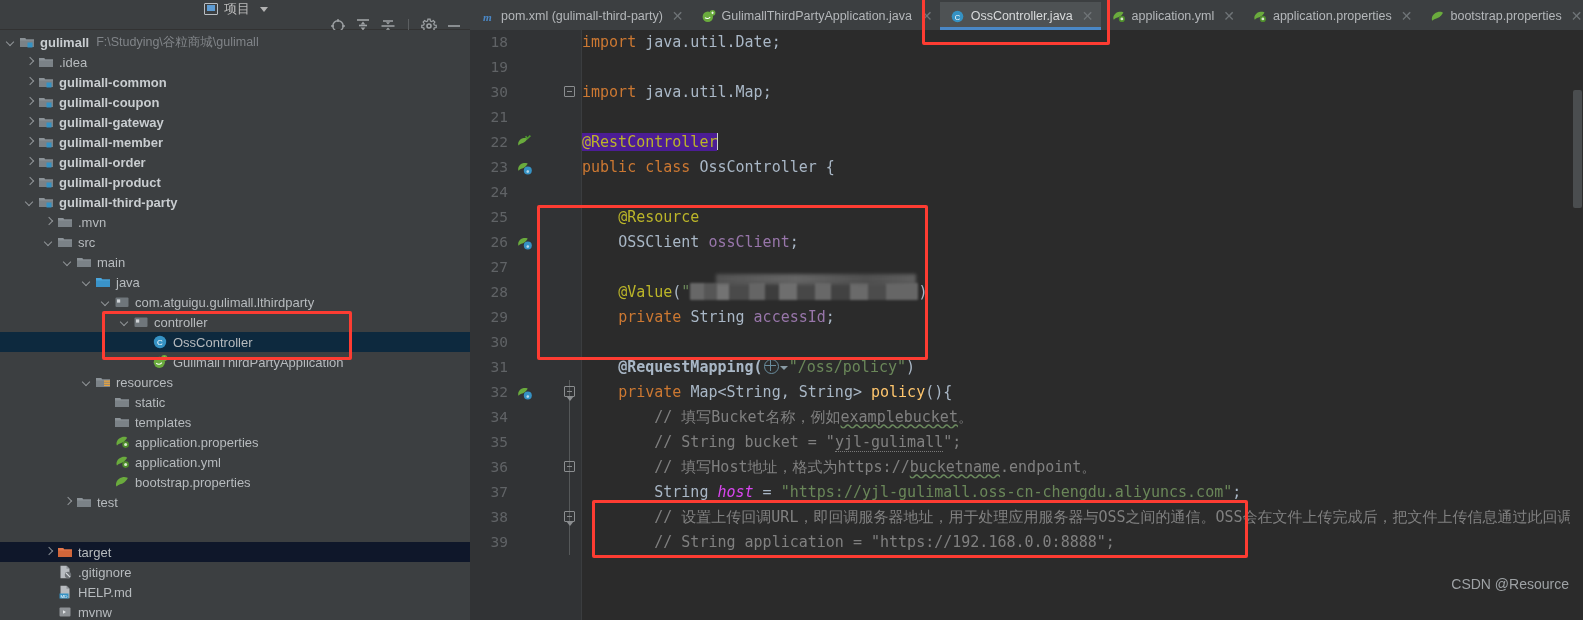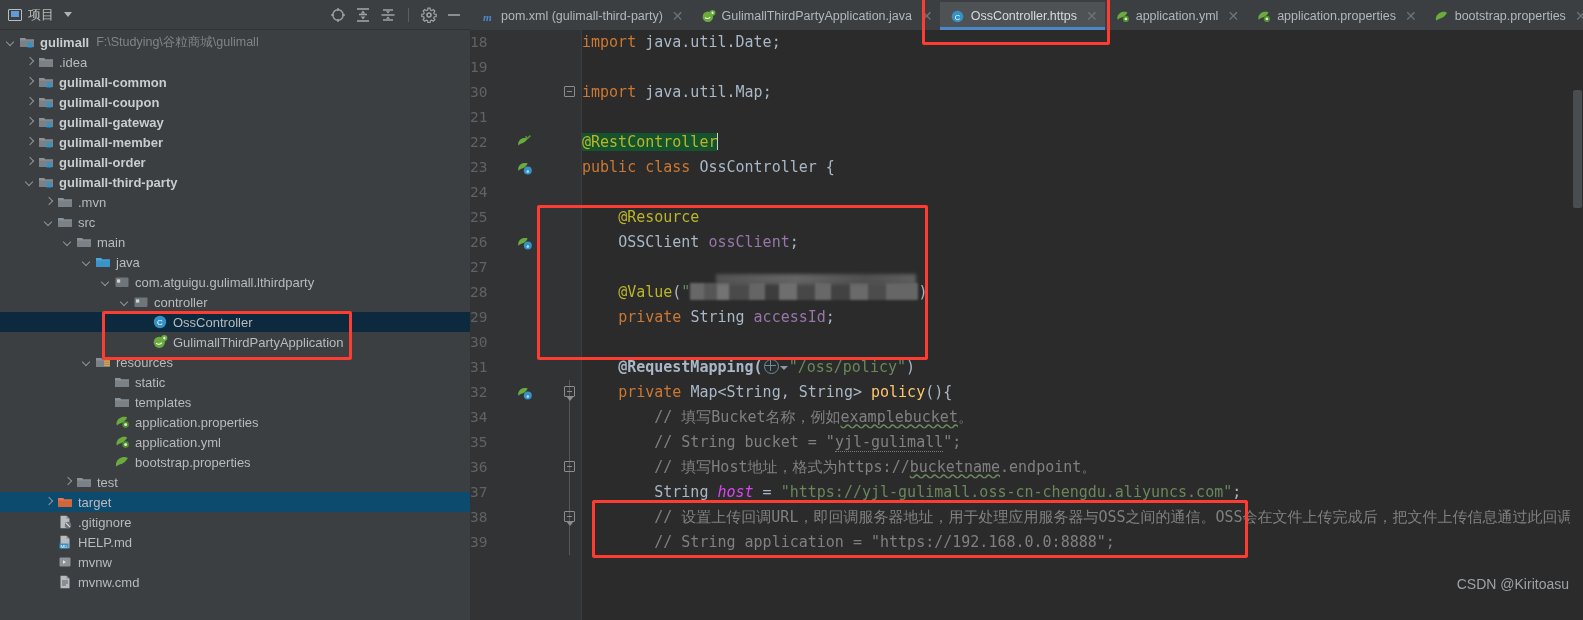--- a/index.html
+++ b/index.html
@@ -15,20 +15,21 @@
   
   .top-strip{display:flex;height:30px;background:#3c3f41;flex:0 0 30px;}
 
   
   .proj-header{
     width:470px;box-sizing:border-box;
     display:flex;align-items:center;
     background:#3c3f41;
     padding:0 6px 0 8px;
     border-bottom:1px solid #323232;
+    flex-direction:column;
   }
   .proj-title{display:flex;align-items:center;gap:6px;}
   .proj-ico{
     width:14px;height:12px;border:1.6px solid #b8bdc2;border-radius:1px;
     display:inline-block;box-sizing:border-box;position:relative;
   }
   .proj-ico::after{content:"";position:absolute;left:1.5px;top:1.3px;width:8px;height:6px;background:#5e9cd3;}
   .proj-label{color:#bbbbbb;font-size:13px;}
   .caret-dn{
     width:0;height:0;border-left:4px solid transparent;border-right:4px solid transparent;
@@ -59,21 +60,21 @@
   .tree{
     width:470px;flex:0 0 470px;box-sizing:border-box;
     background:#3c3f41;overflow:hidden;position:relative;
     padding-top:2px;
   }
   .row{
     height:20px;display:flex;align-items:center;
     font-size:13px;color:#b7bbbe;white-space:nowrap;position:relative;
   }
   .row.sel{background:#0d293e;}
-  .row.target{background:#0c4a6e;}
+  .row.target{background:#0f172a;margin-top:30px;}
   .arrow{
     width:10px;height:10px;flex:0 0 10px;margin-right:3px;position:relative;opacity:.8;
   }
   .arrow.r::before{
     content:"";position:absolute;left:2px;top:1px;width:5px;height:5px;
     border-right:1.4px solid #a6aaad;border-top:1.4px solid #a6aaad;transform:rotate(45deg);
   }
   .arrow.d::before{
     content:"";position:absolute;left:1px;top:2px;width:5px;height:5px;
     border-right:1.4px solid #a6aaad;border-bottom:1.4px solid #a6aaad;transform:rotate(45deg);
@@ -89,21 +90,21 @@
     font-family:"DejaVu Sans Mono","Liberation Mono",monospace;
   }
   .gutter-bg{position:absolute;left:0;top:0;bottom:0;width:112px;background:#313335;}
   .gutter-line{position:absolute;left:111px;top:0;bottom:0;width:1px;background:#3b3d3f;}
   .code{position:relative;}
   .ln{
     height:25px;line-height:25px;display:flex;align-items:center;position:relative;
     white-space:pre;font-size:15px;
   }
   .num{
-    width:42px;flex:0 0 42px;text-align:left;color:#606366;font-size:14.5px;
+    width:42px;flex:0 0 42px;text-align:right;color:#606366;font-size:14.5px;
     padding-right:4px;box-sizing:border-box;
   }
   .gut{width:66px;flex:0 0 66px;position:relative;height:25px;}
   .src{padding-left:4px;color:#a9b7c6;}
 
   
   .run-ico{position:absolute;left:4px;top:4px;width:17px;height:17px;}
   .fold{
     position:absolute;left:52px;top:6px;width:11px;height:11px;
     border:1px solid #8a8d8f;box-sizing:border-box;border-radius:1px;
@@ -117,21 +118,21 @@
 
   
   .kw{color:#cc7832;}
   .ann{color:#bbb529;}
   .str{color:#6a8759;}
   .cmt{color:#808080;}
   .typ{color:#a9b7c6;}
   .fld{color:#9876aa;}
   .mth{color:#ffc66d;}
   .cls{color:#a9b7c6;}
-  .hl-ann{background:#14532d;}
+  .hl-ann{background:#4c1d95;}
   .caret{display:inline-block;width:1px;height:17px;background:#cfd2d4;vertical-align:-3px;}
   .squig{text-decoration:underline wavy #6b8a5e;text-decoration-skip-ink:none;}
   .dot-u{border-bottom:1px dotted #7a7a7a;}
 
   .globe{
     display:inline-block;width:13px;height:13px;border-radius:50%;
     border:1.3px solid #6a8d9e;vertical-align:-2px;position:relative;margin:0 1px;
   }
   .globe::before{content:"";position:absolute;left:5px;top:0;width:1.2px;height:11px;background:#6a8d9e;}
   .globe::after{content:"";position:absolute;left:0;top:5px;width:11px;height:1.2px;background:#6a8d9e;}
@@ -238,21 +239,21 @@
             <path d="M11 4.1h2.6M12.3 2.8v2.6" stroke="#fff" stroke-width=".9"></path>
           </svg>
           <span>GulimallThirdPartyApplication.java</span>
           <span class="tab-x">✕</span>
         </div>
         <div class="tab active">
           <svg class="tab-ico" viewBox="0 0 16 16">
             <circle cx="8" cy="8" r="6.2" fill="#3592c4"></circle>
             <text x="8" y="11.2" font-size="8" fill="#fff" text-anchor="middle" font-family="Liberation Sans, sans-serif">C</text>
           </svg>
-          <span>OssController.https</span>
+          <span>OssController.java</span>
           <span class="tab-x">✕</span>
         </div>
         <div class="tab">
           <svg class="tab-ico" viewBox="0 0 16 16">
             <path d="M3 11.5C1.6 9 3.3 4.5 7.6 3.2c3.4-1 5.6.4 5.6.4s-1.2 2.6-3.4 4.1C7.2 9.4 4.6 9.1 3 11.5z" fill="#6aab3d"></path>
             <circle cx="11.6" cy="10.6" r="3.3" fill="#4f8f2c"></circle>
             <circle cx="11.6" cy="10.6" r="1.5" fill="#d7e8cb"></circle>
           </svg>
           <span>application.yml</span>
           <span class="tab-x">✕</span>
@@ -341,20 +342,30 @@
         </div>
         <div class="row">
           <span style="display:inline-block;width:25px;flex:0 0 25px;"></span>
           <span class="arrow r"></span>
           <svg class="ico" viewBox="0 0 16 16">
             <path d="M1 4h5l1.3 1.6H15V13H1z" fill="#7b8287"></path>
             <path d="M1 4h5l1.3 1.6H15v1H1z" fill="#8b9297"></path>
             <rect x="8.5" y="8.5" width="5" height="5" fill="#3592c4"></rect>
           </svg>
           <span class="nm bold">gulimall-order</span>
+        </div>
+        <div class="row">
+          <span style="display:inline-block;width:25px;flex:0 0 25px;"></span>
+          <span class="arrow r"></span>
+          <svg class="ico" viewBox="0 0 16 16">
+            <path d="M1 4h5l1.3 1.6H15V13H1z" fill="#7b8287"></path>
+            <path d="M1 4h5l1.3 1.6H15v1H1z" fill="#8b9297"></path>
+            <rect x="8.5" y="8.5" width="5" height="5" fill="#3592c4"></rect>
+          </svg>
+          <span class="nm bold">gulimall-product</span>
         </div>
         <div class="row">
           <span style="display:inline-block;width:25px;flex:0 0 25px;"></span>
           <span class="arrow d"></span>
           <svg class="ico" viewBox="0 0 16 16">
             <path d="M1 4h5l1.3 1.6H15V13H1z" fill="#7b8287"></path>
             <path d="M1 4h5l1.3 1.6H15v1H1z" fill="#8b9297"></path>
             <rect x="8.5" y="8.5" width="5" height="5" fill="#3592c4"></rect>
           </svg>
           <span class="nm bold">gulimall-third-party</span>
@@ -591,21 +602,21 @@
           <div class="ln"><span class="num">34</span><span class="gut"><span class="vbar"></span></span><span class="src">&nbsp;&nbsp;&nbsp;&nbsp;&nbsp;&nbsp;&nbsp;&nbsp;<span class="cmt">// 填写Bucket名称，例如<span class="squig">examplebucket</span>。</span></span></div>
           <div class="ln"><span class="num">35</span><span class="gut"><span class="vbar"></span></span><span class="src">&nbsp;&nbsp;&nbsp;&nbsp;&nbsp;&nbsp;&nbsp;&nbsp;<span class="cmt">// String bucket = "<span class="dot-u">yjl-gulimall</span>";</span></span></div>
           <div class="ln"><span class="num">36</span><span class="gut"><span class="vbar"></span><span class="fold"></span></span><span class="src">&nbsp;&nbsp;&nbsp;&nbsp;&nbsp;&nbsp;&nbsp;&nbsp;<span class="cmt">// 填写Host地址，格式为https://<span class="squig">bucketname</span>.endpoint。</span></span></div>
           <div class="ln"><span class="num">37</span><span class="gut"><span class="vbar"></span></span><span class="src">&nbsp;&nbsp;&nbsp;&nbsp;&nbsp;&nbsp;&nbsp;&nbsp;<span class="typ">String</span> <span class="fld" style="color:#d946ef;font-style:italic;">host</span> = <span class="str">"https://yjl-gulimall.oss-cn-chengdu.aliyuncs.com"</span>;</span></div>
           <div class="ln"><span class="num">38</span><span class="gut"><span class="vbar"></span><span class="fold tri"></span></span><span class="src">&nbsp;&nbsp;&nbsp;&nbsp;&nbsp;&nbsp;&nbsp;&nbsp;<span class="cmt">// 设置上传回调URL，即回调服务器地址，用于处理应用服务器与OSS之间的通信。OSS会在文件上传完成后，把文件上传信息通过此回调URL发送</span></span></div>
           <div class="ln"><span class="num">39</span><span class="gut"><span class="vbar"></span></span><span class="src">&nbsp;&nbsp;&nbsp;&nbsp;&nbsp;&nbsp;&nbsp;&nbsp;<span class="cmt">// String application = "https://192.168.0.0:8888";</span></span></div>
         </div>
       <div class="scroll-col">
         <div class="scroll-thumb"></div>
       </div>
-      <div class="wm">CSDN @Kiritoasu</div>
+      <div class="wm">CSDN @Resource</div>
     </div>
   </div>
 
   <div class="redbox" style="left:922px;top:-3px;width:182px;height:42px;"></div>
   <div class="redbox" style="left:537px;top:205px;width:385px;height:149px;"></div>
   <div class="redbox" style="left:592px;top:500px;width:650px;height:52px;"></div>
   <div class="redbox" style="left:102px;top:311px;width:244px;height:43px;"></div>
 </div>
 
 </body></html>

